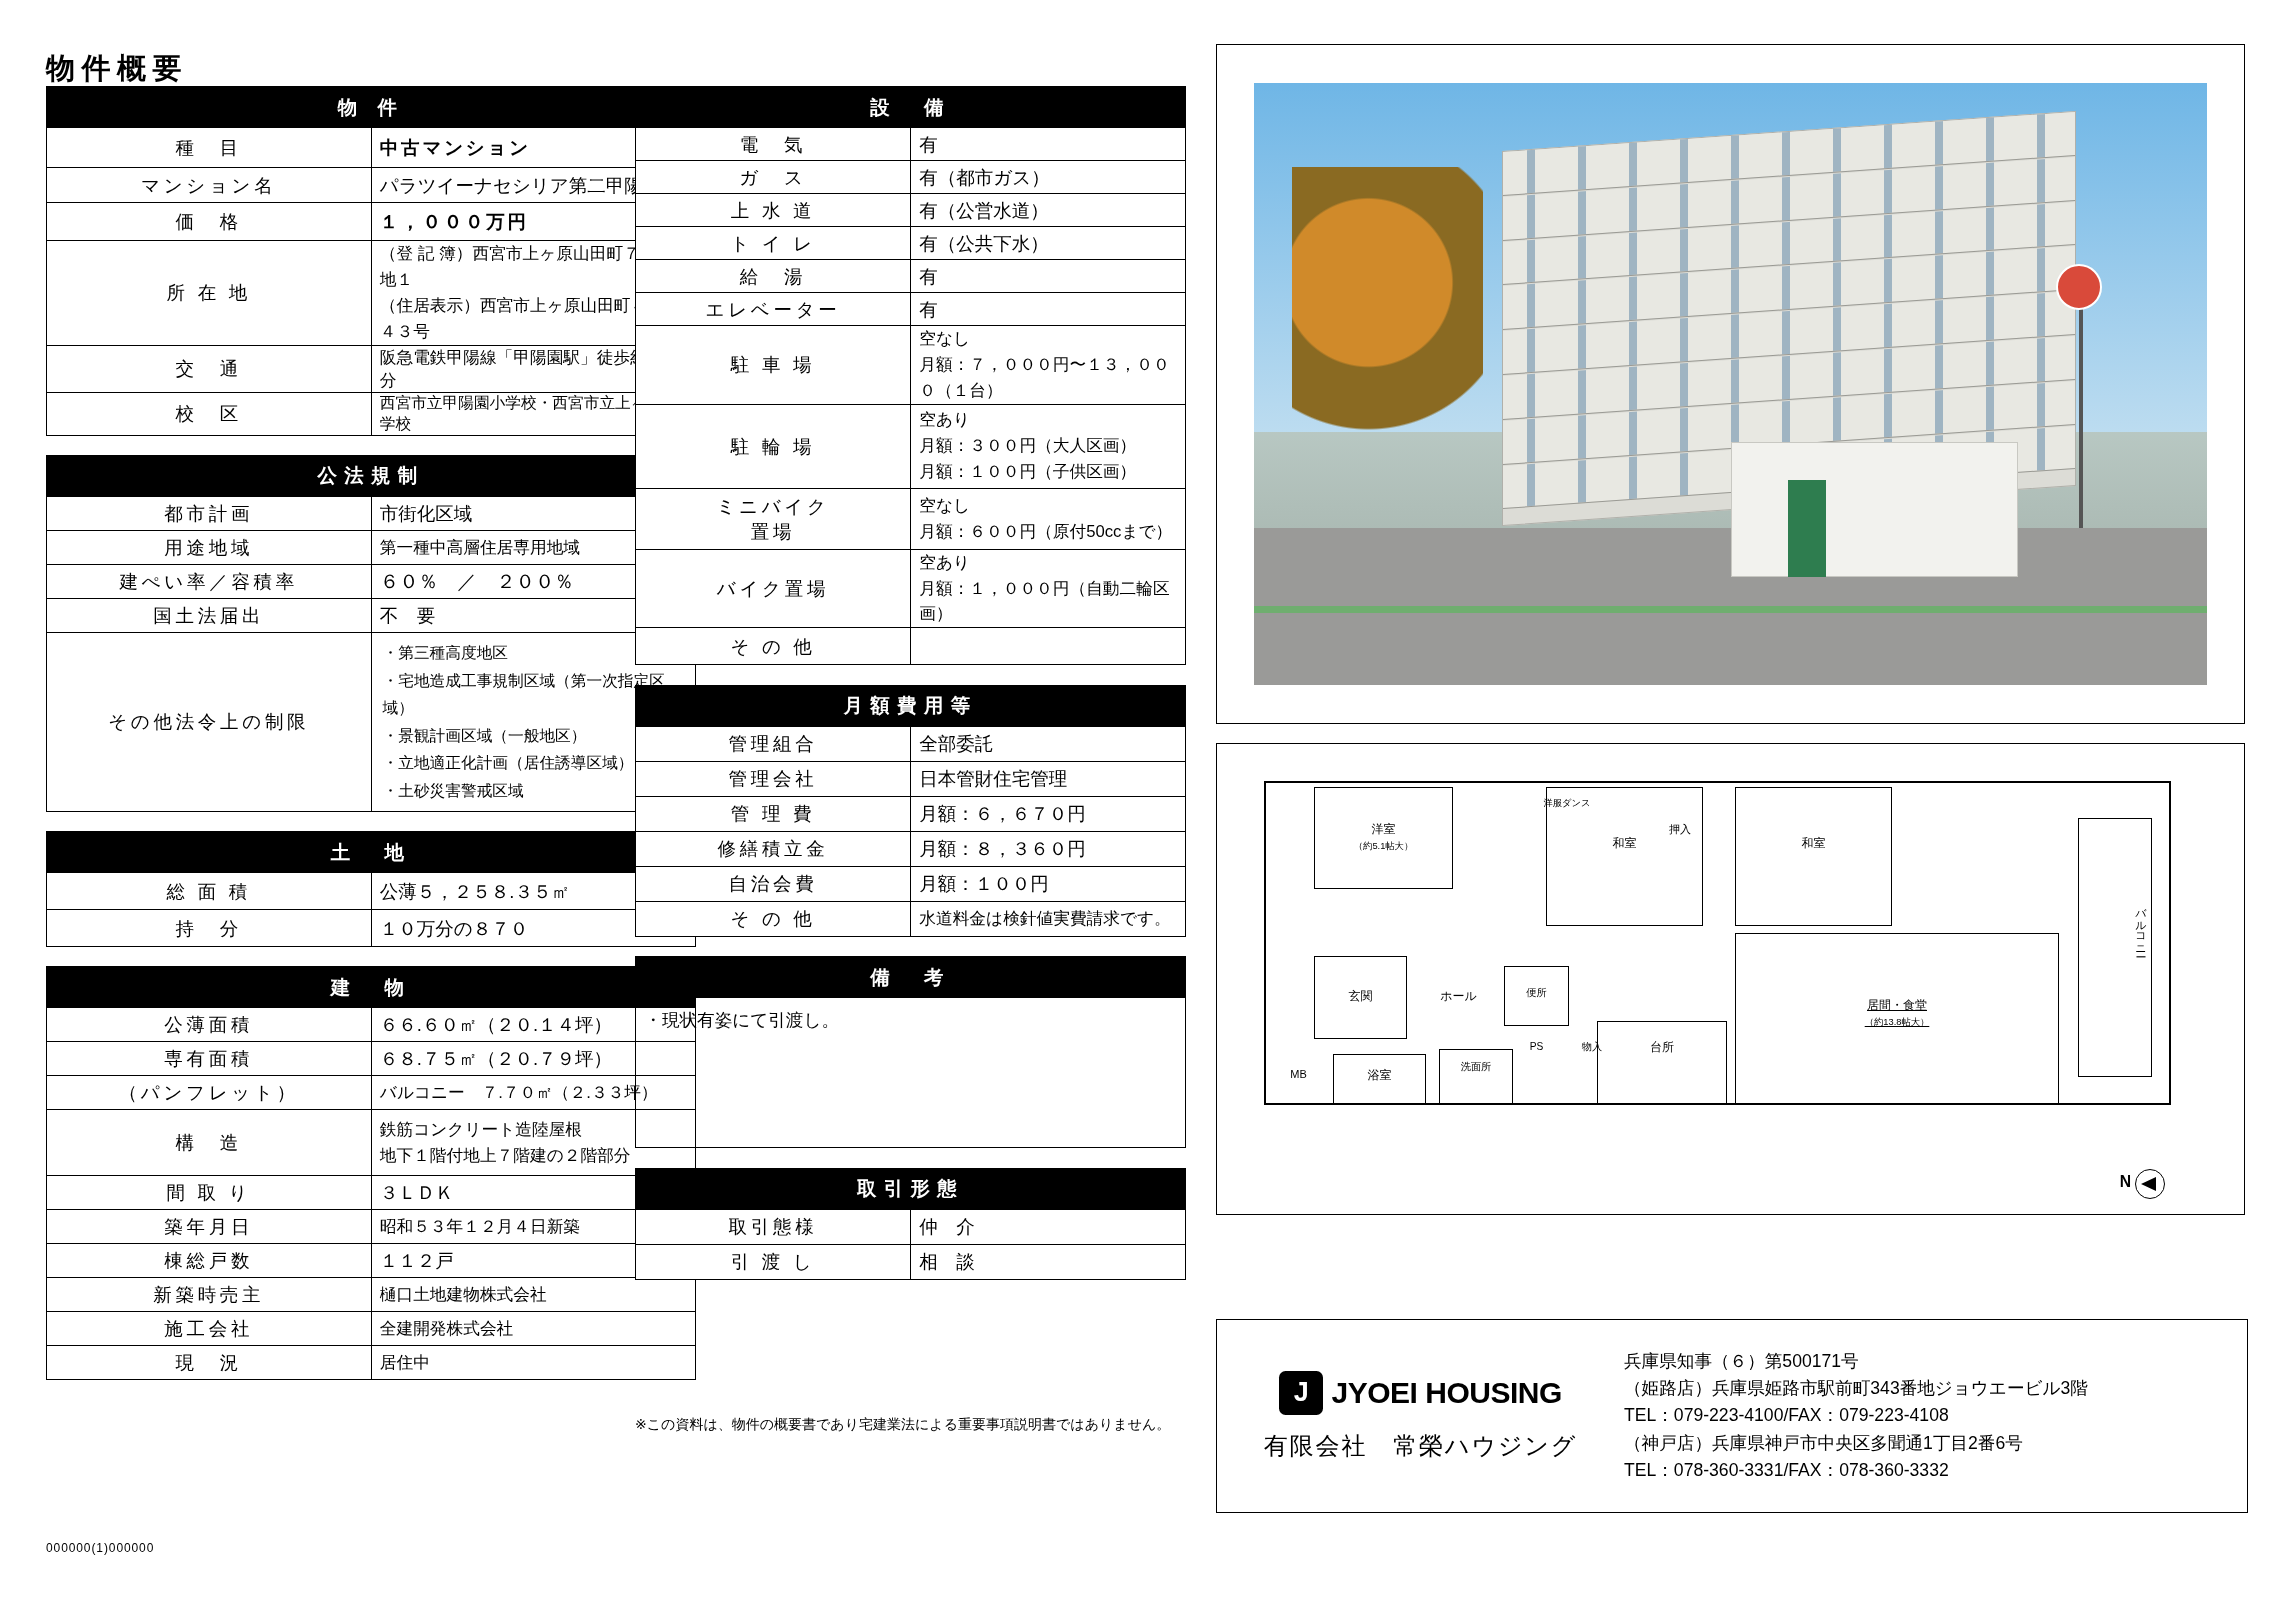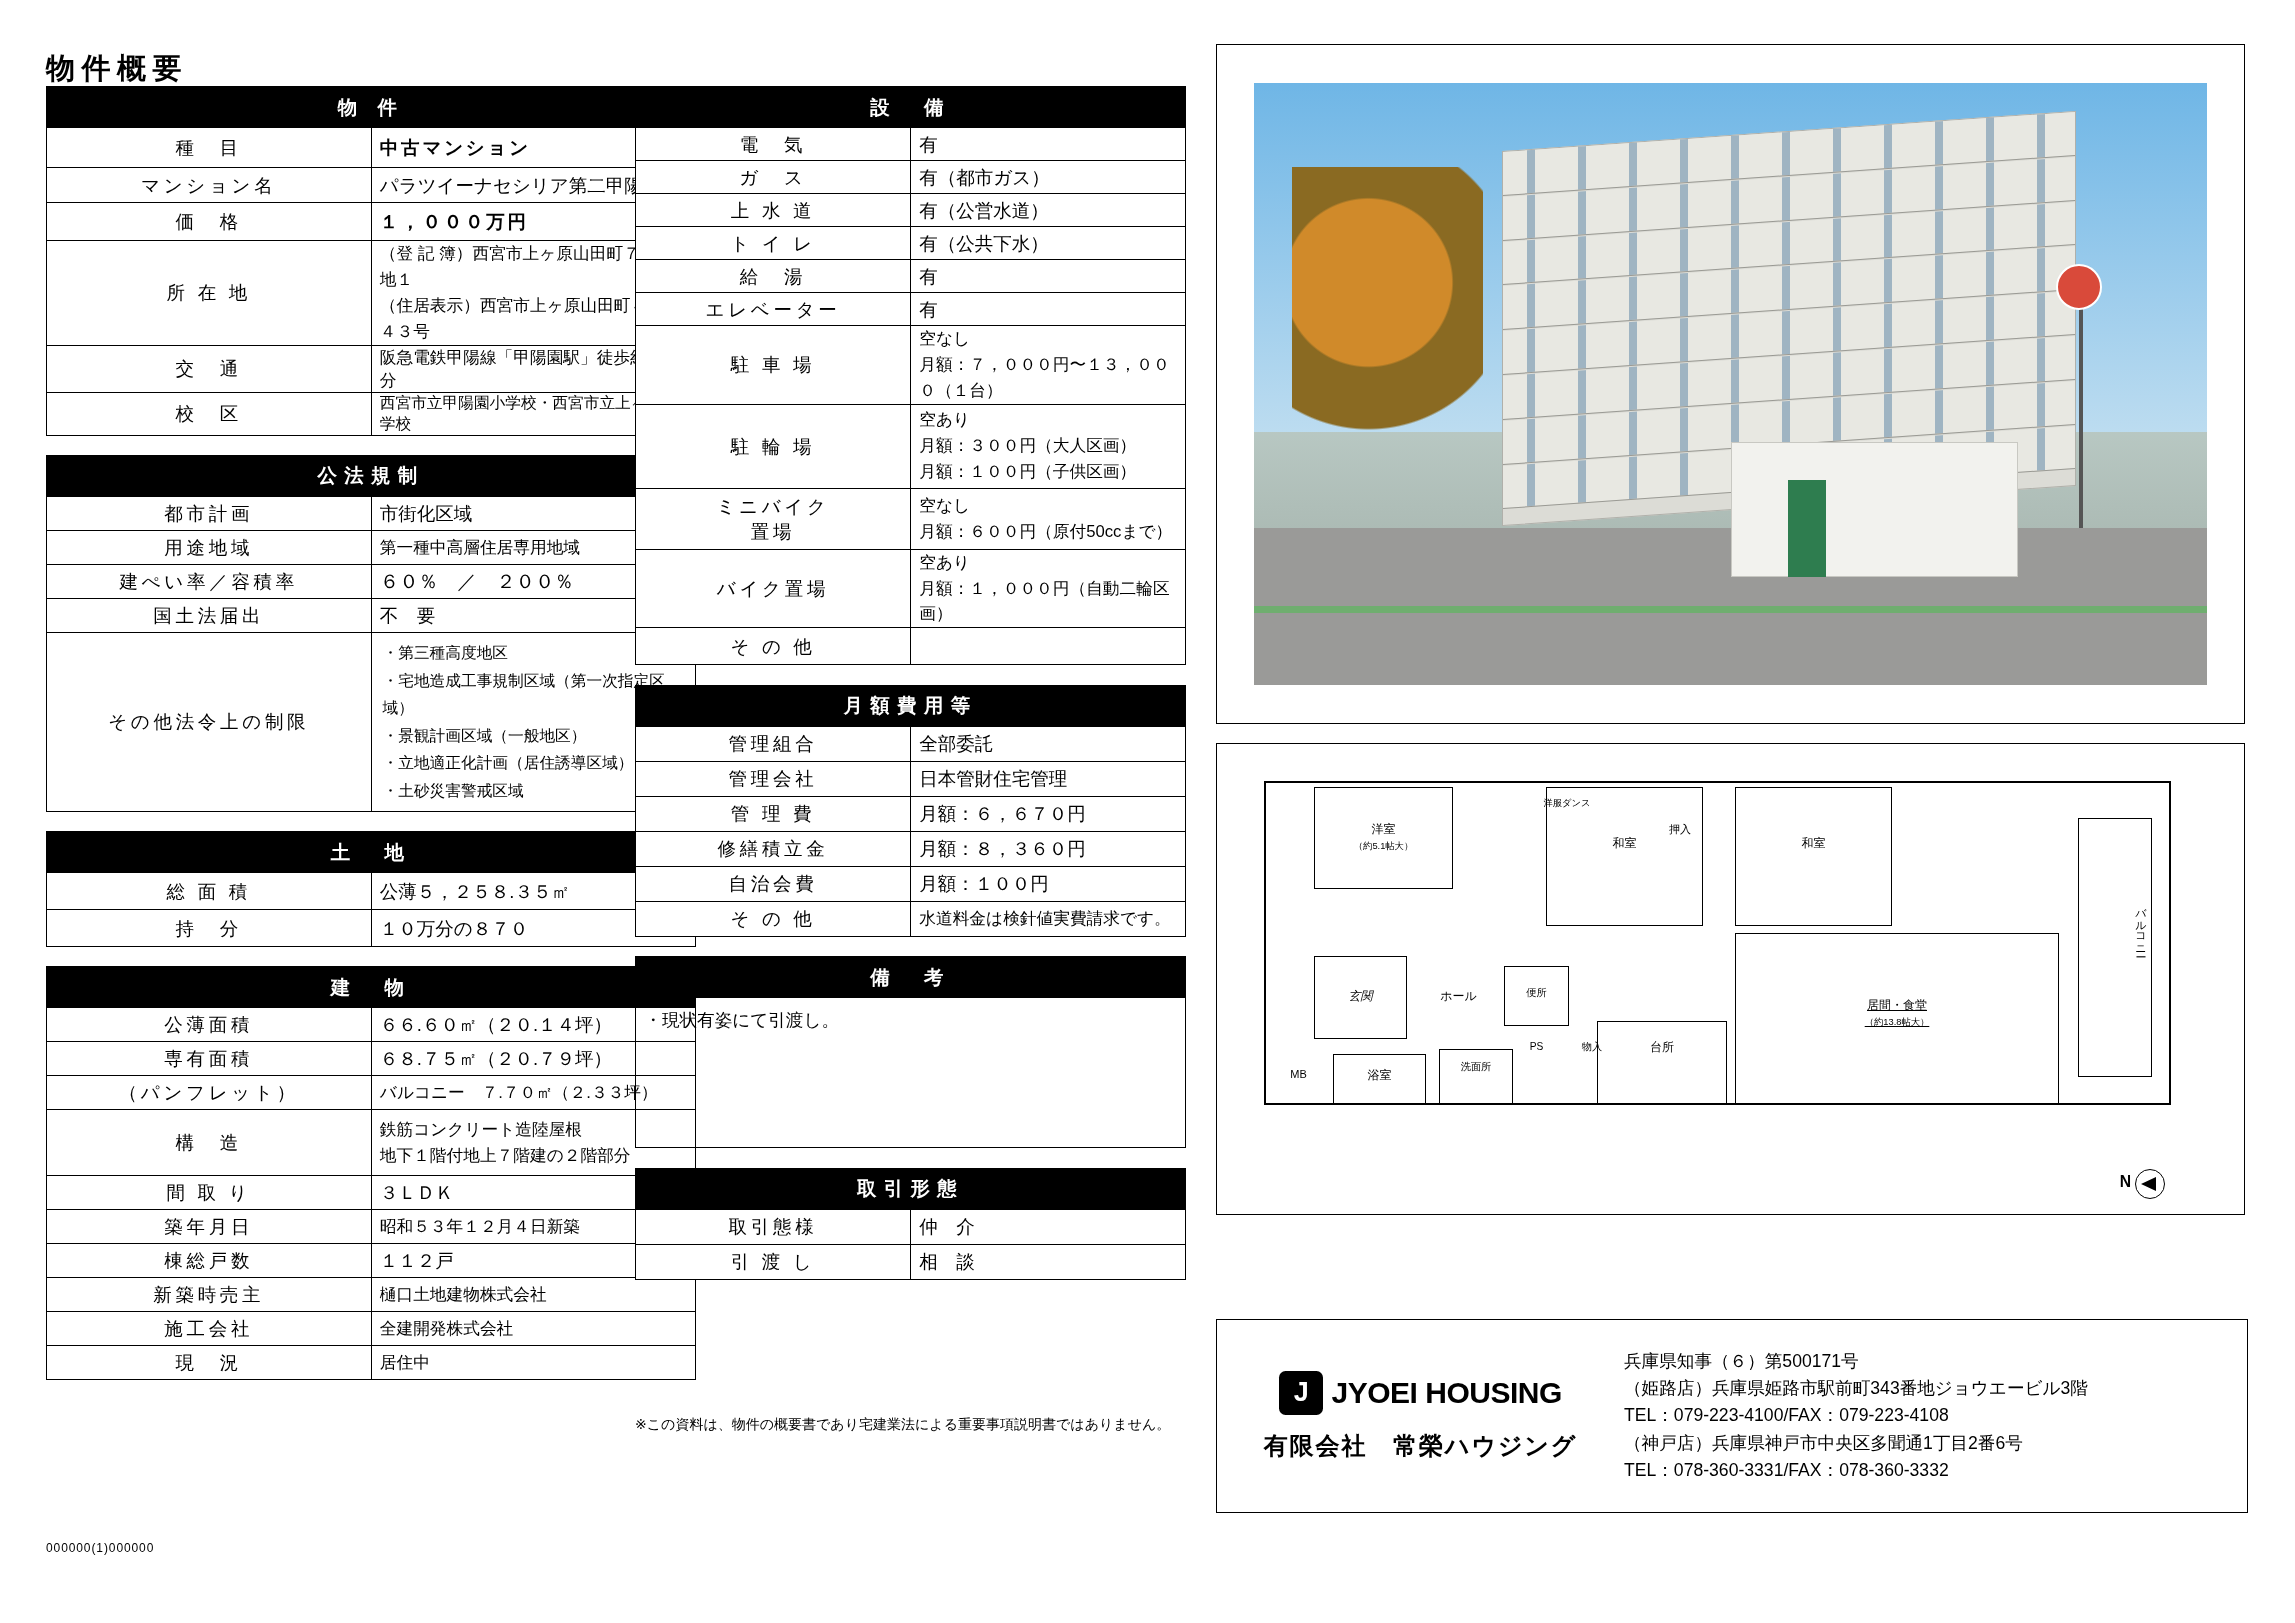--- a/index.html
+++ b/index.html
@@ -51,21 +51,21 @@
   .compass .c{position:absolute;right:0;top:1.9px;width:28px;height:28px;border-radius:50%;border:1.4px solid #000;}
   .compass .c:after{content:"";position:absolute;left:4.6px;top:6.5px;border-top:7.4px solid transparent;border-bottom:7.4px solid transparent;border-right:15.7px solid #000;}
   .compass .n{position:absolute;right:34px;top:5.6px;font-size:15.7px;font-weight:bold;}
 
   
   .footer{position:absolute;left:1216px;top:1319px;width:1032px;height:194px;border:1.4px solid #000;box-sizing:border-box;display:flex;align-items:center;}
   .logo-wrap{width:407px;display:flex;flex-direction:column;align-items:center;justify-content:center;}
   .logo-row{display:flex;align-items:center;gap:8.3px;}
   .logo-mark{width:44px;height:44px;background:#000;border-radius:6.5px;color:#fff;font-weight:bold;font-size:27px;display:flex;align-items:center;justify-content:center;}
   .logo-en{font-size:30px;font-weight:bold;letter-spacing:-0.5px;}
-  .logo-jp{font-size:24px;font-weight:bold;letter-spacing:1.9px;margin-top:15px;}
+  .logo-jp{font-size:24px;font-weight:normal;letter-spacing:1.9px;margin-top:15px;}
   .addr{flex:1;text-align:left;padding-right:18.5px;font-size:17.6px;line-height:1.55;}
 
   .note{position:absolute;left:635px;top:1414px;width:560px;font-size:14px;line-height:1.5;}
   .code{position:absolute;left:46px;top:1541px;font-size:12px;letter-spacing:0.9px;}
 </style>
 </head>
 <body>
 
 <div class="page">
 
@@ -389,21 +389,21 @@
 
         <div class="rm" style="left:490px;top:25.4px;width:157px;height:139px;"></div>
         <div class="rlabel" style="left:490px;top:74px;width:157px;">和室</div>
 
         <div class="rm" style="left:490px;top:171px;width:324px;height:171px;"></div>
         <div class="rlabel" style="left:490px;top:236px;width:324px;text-decoration:underline;">
           <span>居間・食堂</span><br><small>（約13.8帖大）</small>
         </div>
 
         <div class="rm" style="left:69px;top:194px;width:93px;height:83px;"></div>
-        <div class="rlabel" style="left:69px;top:227px;width:93px;font-style:italic;">玄関</div>
+        <div class="rlabel" style="left:69px;top:227px;width:93px;">玄関</div>
 
         <div class="rlabel" style="left:167px;top:227px;width:93px;">ホール</div>
 
         <div class="rm" style="left:88px;top:292px;width:93px;height:51px;"></div>
         <div class="rlabel" style="left:88px;top:306px;width:93px;">浴室</div>
 
         <div class="rm" style="left:194px;top:287px;width:74px;height:56px;"></div>
         <div class="rlabel" style="left:194px;top:298px;width:74px;font-size:10.2px;">洗面所</div>
 
         <div class="rm" style="left:259px;top:204px;width:65px;height:60px;"></div>

